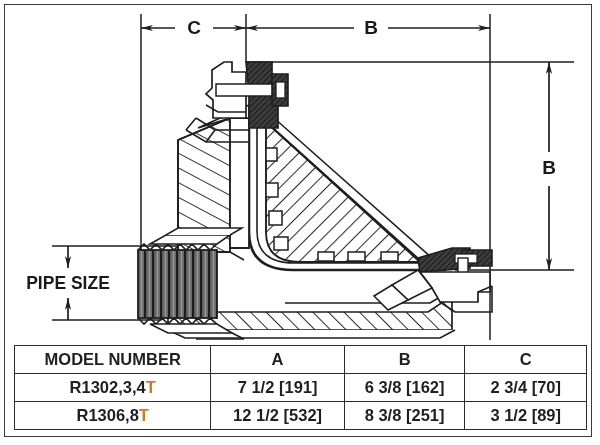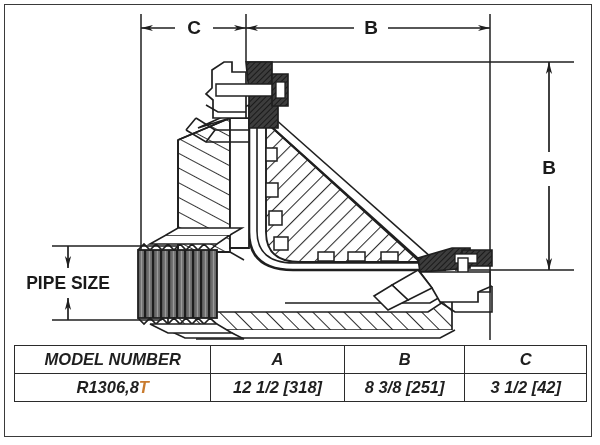--- a/index.html
+++ b/index.html
@@ -24,21 +24,20 @@
     font-family:"Liberation Sans",sans-serif;
     font-weight:bold;font-size:17.5px;fill:#1a1a1a;
     text-anchor:middle;dominant-baseline:middle;
   }
 
   
   #spec{
     position:absolute;left:14px;top:345px;width:573px;
     border-collapse:collapse;
     font-family:"Liberation Sans",sans-serif;
-    font-style:italic;
   }
   #spec td{
     border:1.4px solid #2b2b2b;
     text-align:center;
     font-size:16.5px;
     font-weight:bold;
     color:#1f1f1f;
     height:27px;
     padding:0 2px;
     white-space:nowrap;
@@ -249,19 +248,25 @@
 
 <table id="spec">
   <tbody>
       <tr>
     <td class="c0">MODEL NUMBER</td>
     <td class="c1">A</td>
     <td class="c2">B</td>
     <td class="c3">C</td>
   </tr>
   <tr>
+    <td class="c0"><span>R1302,3,4</span><span class="tsuffix">T</span></td>
+    <td class="c1">7 1/2 [191]</td>
+    <td class="c2">6 3/8 [162]</td>
+    <td class="c3">2 3/4 [70]</td>
+  </tr>
+  <tr>
     <td class="c0"><span>R1306,8</span><span class="tsuffix">T</span></td>
-    <td class="c1">12 1/2 [318]</td>
+    <td class="c1">12 1/2 [532]</td>
     <td class="c2">8 3/8 [251]</td>
-    <td class="c3">3 1/2 [42]</td>
+    <td class="c3">3 1/2 [89]</td>
   </tr>
 </tbody>
   </table>
 
 </body></html>

